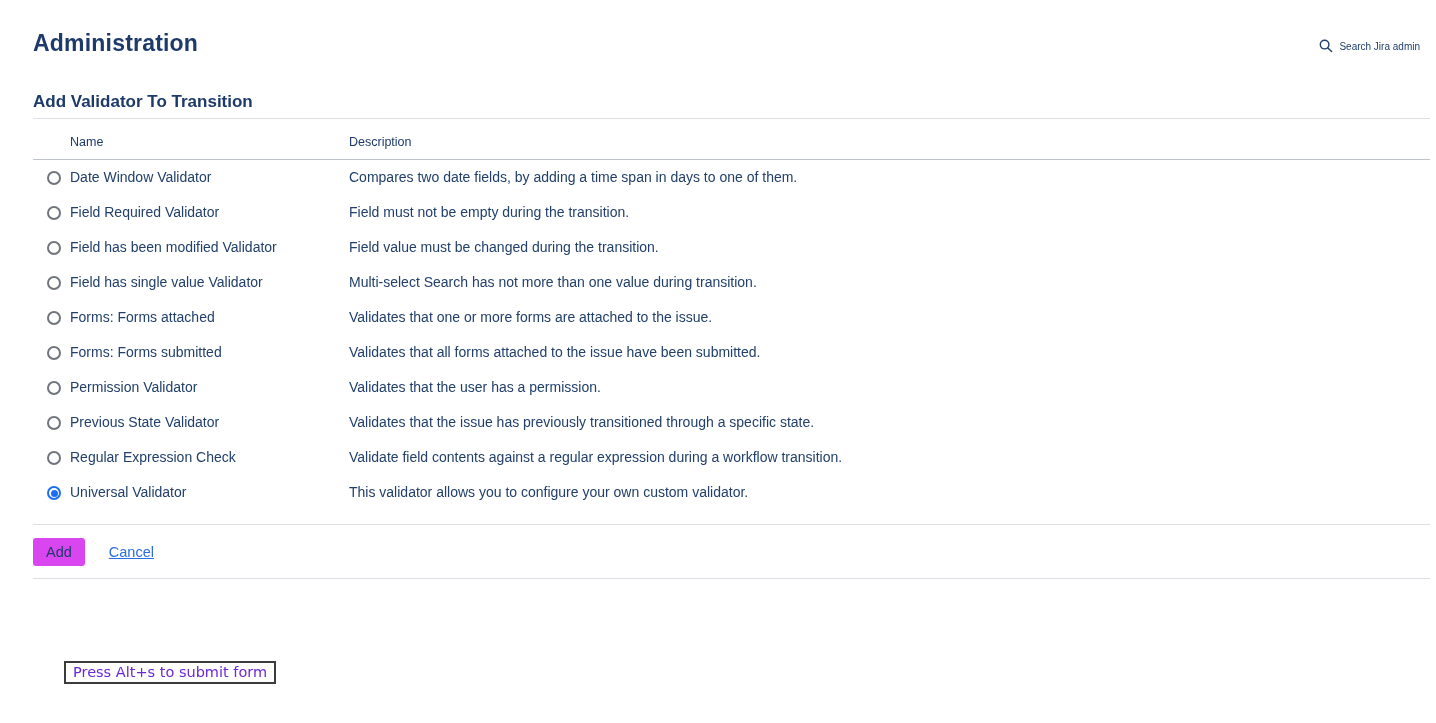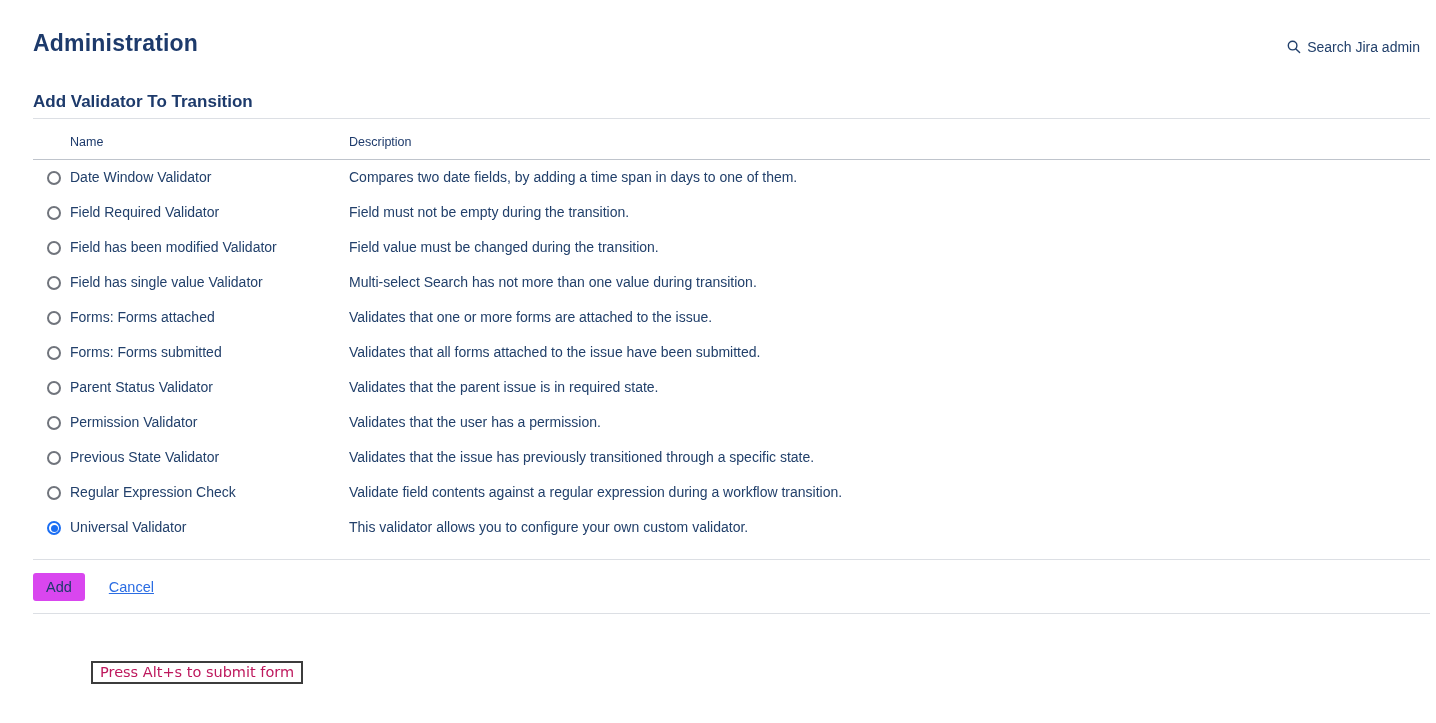--- a/index.html
+++ b/index.html
@@ -4,21 +4,21 @@
 <style>
   * { margin: 0; padding: 0; box-sizing: border-box; }
   html, body { width: 1436px; height: 723px; background: #ffffff; overflow: hidden; }
   body { font-family: "Liberation Sans", sans-serif; color: #203a69; position: relative; }
   .page { padding: 0 6px 14px 33px; position: relative; }
 
   
   .topbar { padding-top: 30px; display: flex; justify-content: space-between; align-items: flex-start; }
   .page-title { font-size: 23px; font-weight: 700; color: #1d3a6b; letter-spacing: 0.2px; }
   .search { display: flex; align-items: center; gap: 6px; margin-top: 9px; margin-right: 10px; cursor: pointer; }
-  .search span { font-size: 14px; color: #22406b; }
+  .search span { font-size: 10px; color: #22406b; }
   .search svg { display: block; }
 
   
   .section-title { margin-top: 35px; font-size: 17px; font-weight: 700; color: #1d3a6b;
                    padding-bottom: 6px; border-bottom: 1px solid #dcdfe4; }
 
   
   table { width: 100%; border-collapse: collapse; table-layout: fixed; }
   col.c-radio { width: 37px; }
   col.c-name  { width: 279px; }
@@ -37,23 +37,23 @@
   
   .hr { border: none; border-top: 1px solid #dcdfe4; }
   .hr-top { margin-top: 14px; }
   .actions { margin-top: 13px; display: flex; align-items: center; height: 29px; }
   .add-btn { font-family: "Liberation Sans", sans-serif; font-size: 14.5px; color: #1d3a6b;
              background: #d946ef; border: none; border-radius: 3px; padding: 6px 13px; cursor: pointer; }
   .cancel-link { margin-left: 24px; font-size: 14.5px; color: #2b6de3; text-decoration: underline; cursor: pointer; }
   .hr-bottom { margin-top: 11px; }
 
   
-  .tooltip { position: absolute; left: 91px; top: 661px; z-index: 5;
+  .tooltip { position: absolute; left: 64px; top: 661px; z-index: 5;
              background: #ffffff; border: 2px solid #3c3c3c; padding: 1px 7px 2px 7px;
-             font-family: "DejaVu Sans", sans-serif; font-size: 14.5px; color: #be185d; white-space: nowrap; }
+             font-family: "DejaVu Sans", sans-serif; font-size: 14.5px; color: #6d28d9; white-space: nowrap; }
 </style>
 </head>
 <body>
 
 <div class="page">
 
   <div class="topbar">
     <h1 class="page-title">Administration</h1>
     <div class="search">
       <span>
@@ -112,25 +112,20 @@
       <td class="name">Forms: Forms attached</td>
       <td class="desc">Validates that one or more forms are attached to the issue.</td>
     </tr>
 
     <tr>
       <td class="radio-cell"><span class="radio"></span></td>
       <td class="name">Forms: Forms submitted</td>
       <td class="desc">Validates that all forms attached to the issue have been submitted.</td>
     </tr>
 
-    <tr>
-      <td class="radio-cell"><span class="radio"></span></td>
-      <td class="name">Parent Status Validator</td>
-      <td class="desc">Validates that the parent issue is in required state.</td>
-    </tr>
 
     <tr>
       <td class="radio-cell"><span class="radio"></span></td>
       <td class="name">Permission Validator</td>
       <td class="desc">Validates that the user has a permission.</td>
     </tr>
 
     <tr>
       <td class="radio-cell"><span class="radio"></span></td>
       <td class="name">Previous State Validator</td>

